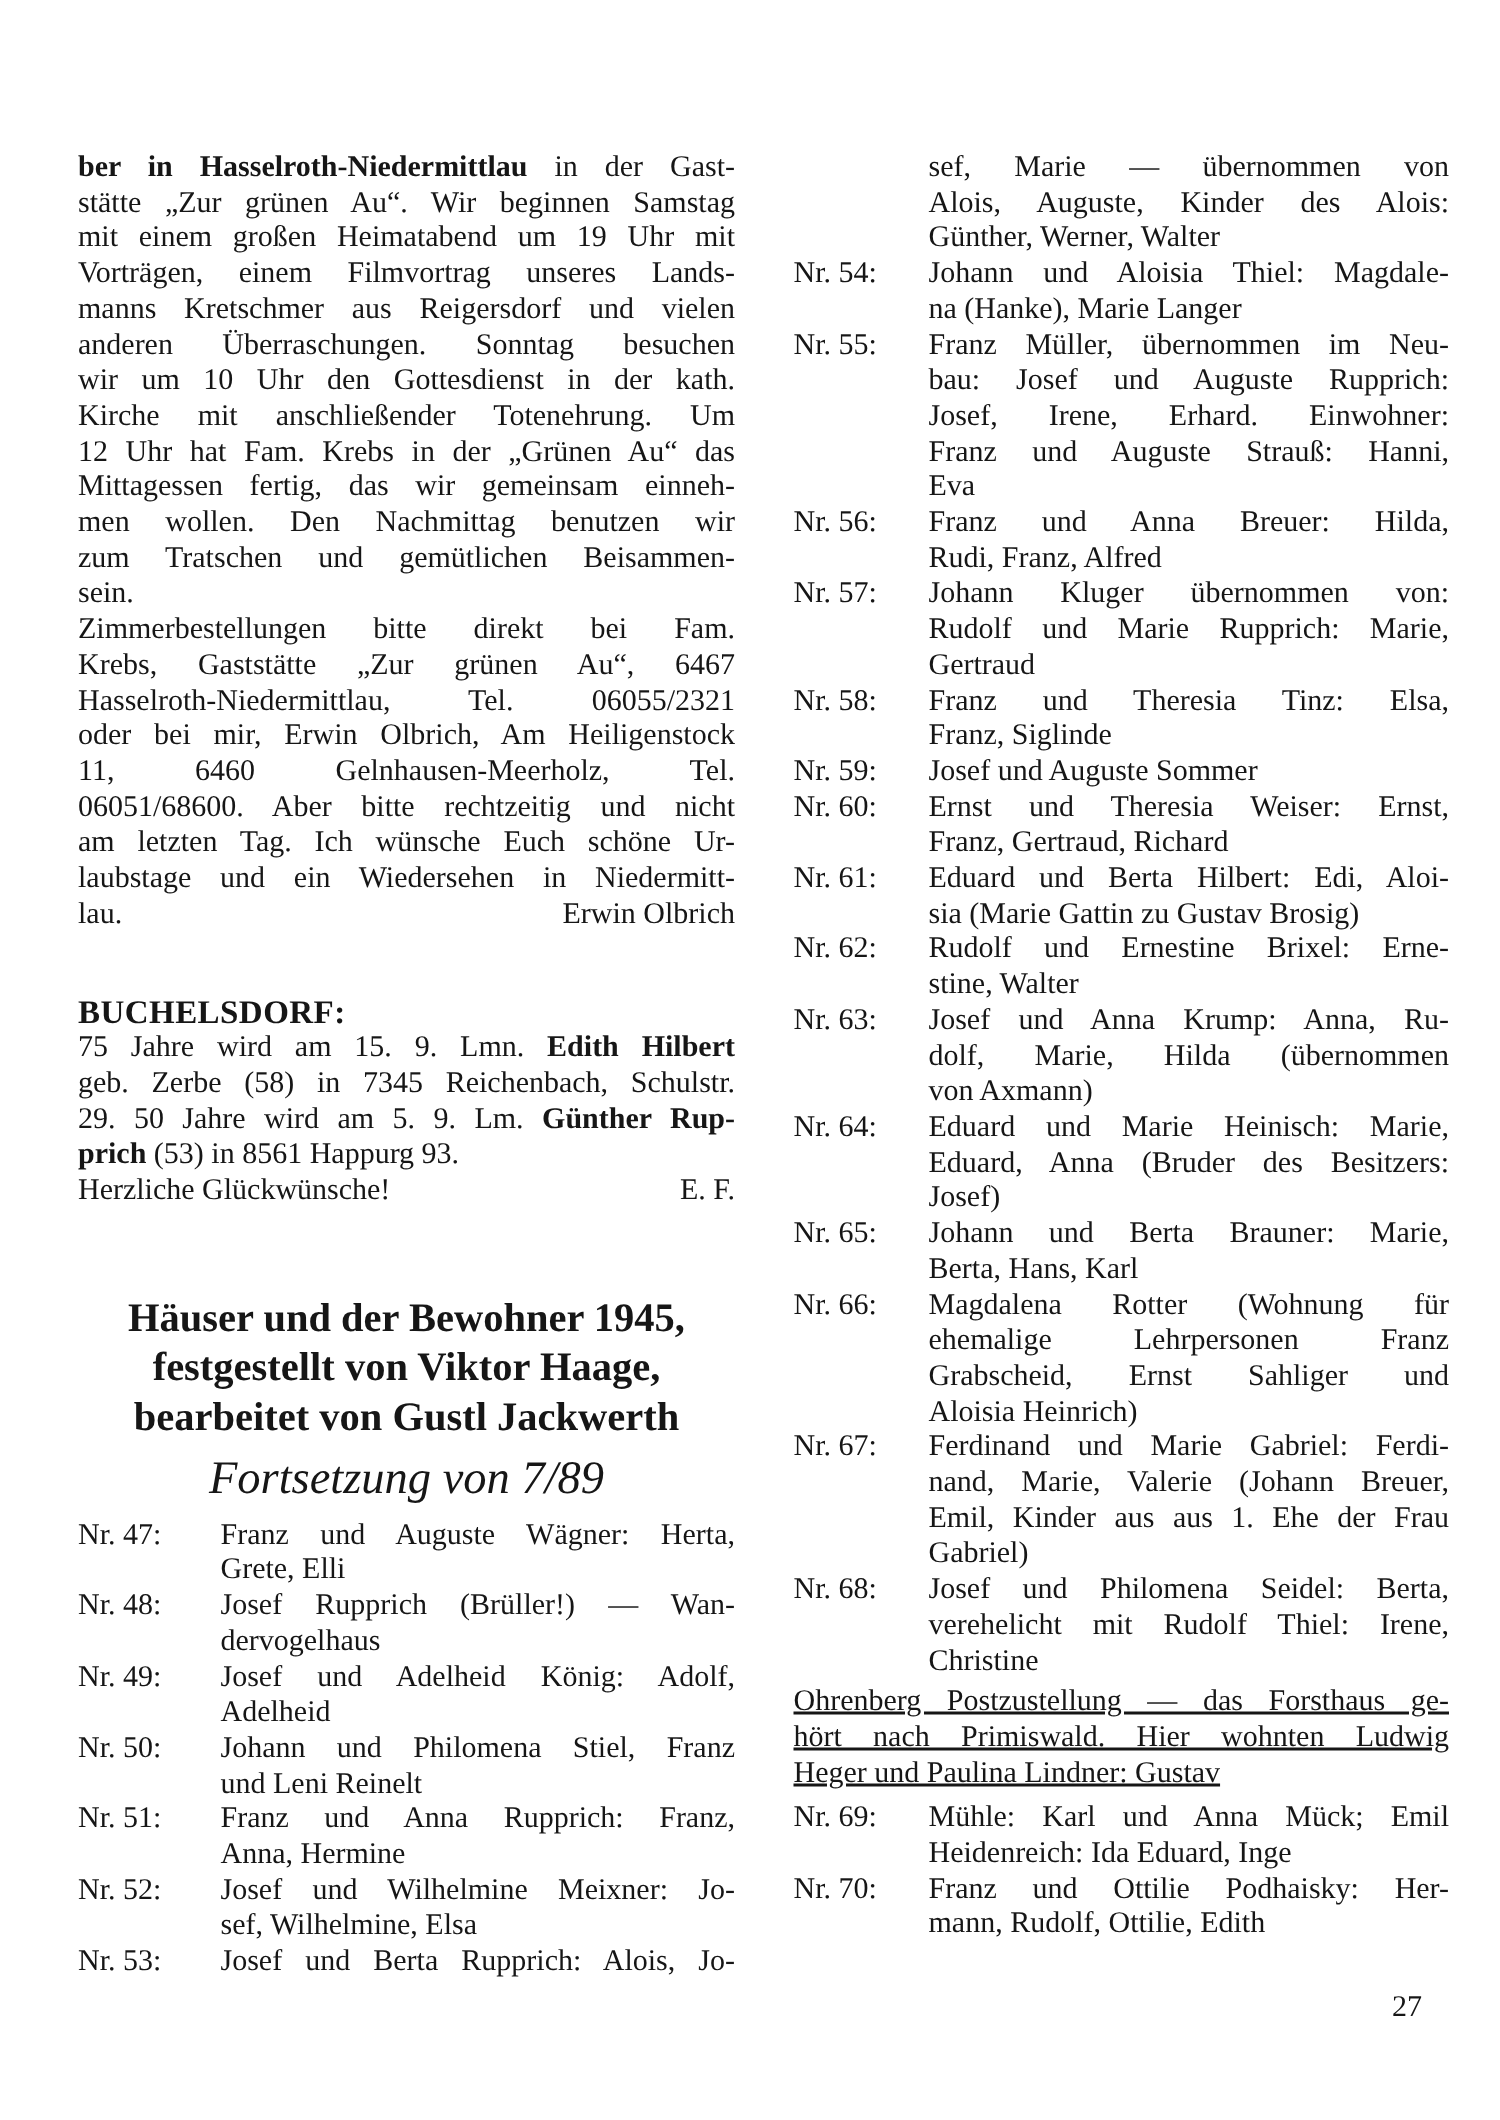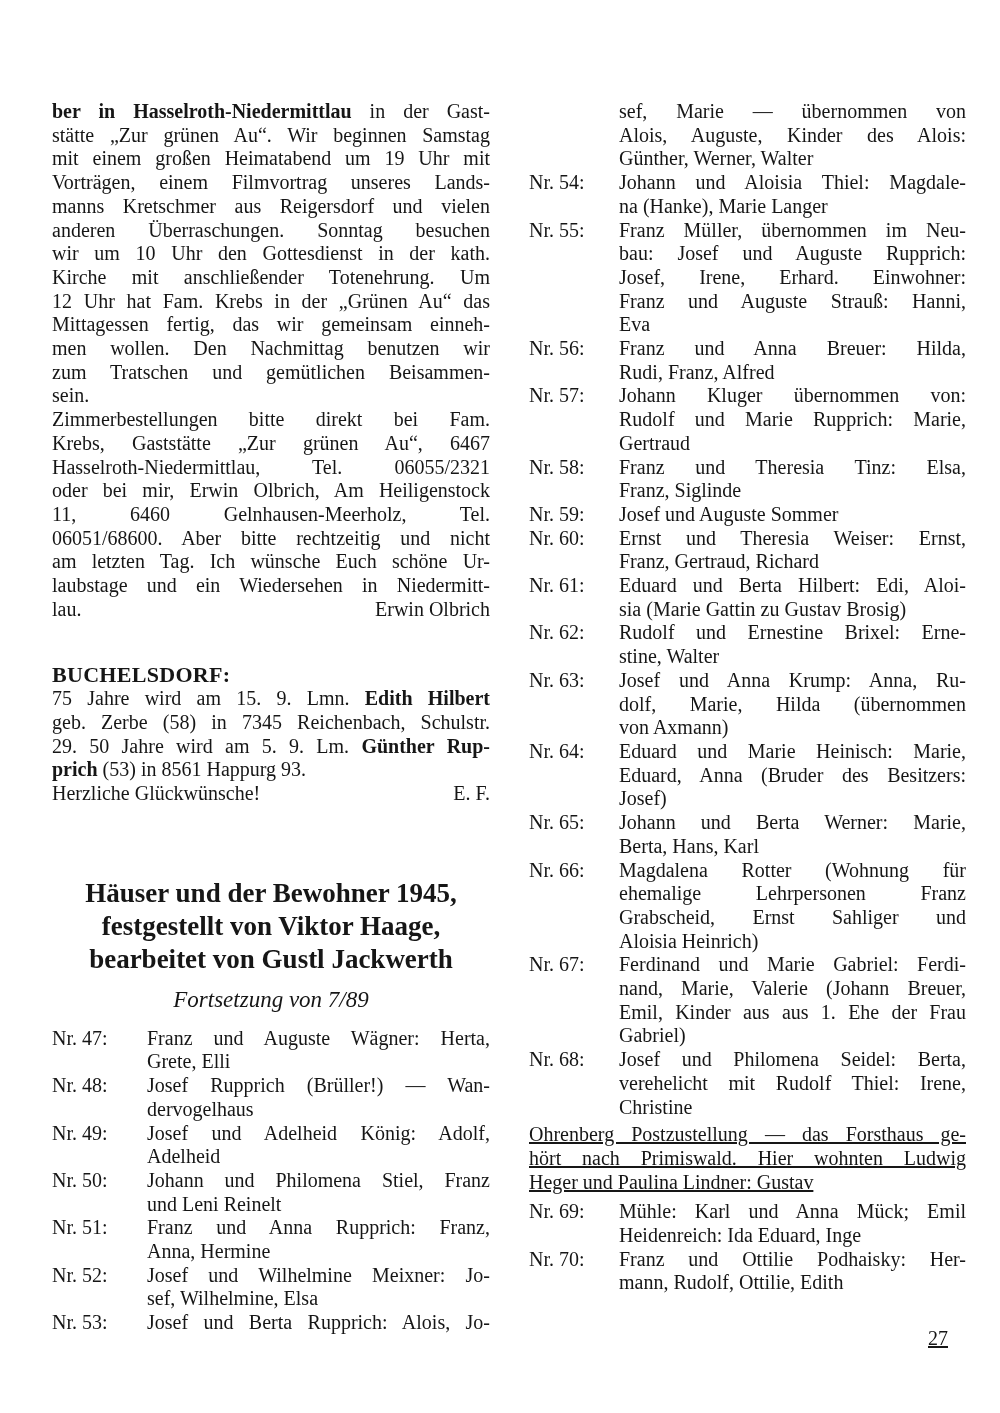--- a/index.html
+++ b/index.html
@@ -14,37 +14,37 @@
   .col-left{left:52px;width:438px;}
   .col-right{left:529px;width:437px;}
   .jline{text-align:justify;text-align-last:justify;}
   .jline.end{text-align-last:left;}
   .b{font-weight:bold;}
   .sigrow{display:flex;justify-content:space-between;}
   .sig{}
   .buch{margin-top:42px;}
   .sec-head{font-weight:bold;font-size:22px;letter-spacing:.3px;}
   .article-head{
-    margin-top:71px;text-align:center;font-weight:bold;
+    margin-top:56px;text-align:center;font-weight:bold;
     font-size:27px;line-height:33px;
   }
   .article-sub{
     margin-top:10px;text-align:center;font-style:italic;
-    font-size:23px;line-height:27px;
+    font-size:31px;line-height:27px;
   }
   .list{margin-top:14px;}
   .item{display:flex;}
   .item .num{flex:0 0 95px;}
   .col-right .item .num{flex:0 0 90px;}
   .item .ibody{flex:1;min-width:0;}
   .ohrenberg{margin-top:4px;text-decoration:underline;}
   .listb{margin-top:6px;}
   .pagenum{
     position:absolute;top:1327px;left:518px;width:430px;
-    text-align:right;font-size:20px;line-height:23.7px;text-decoration:underline;
+    text-align:right;font-size:20px;line-height:23.7px;
   }
 </style>
 </head>
 <body>
 
 <div class="page">
 
   <div class="col col-left">
 
     <div class="para">
@@ -241,21 +241,21 @@
           <div class="num">Nr. 64:</div>
           <div class="ibody">
             <div class="jline">Eduard und Marie Heinisch: Marie,</div>
             <div class="jline">Eduard, Anna (Bruder des Besitzers:</div>
             <div class="jline end">Josef)</div>
           </div>
         </div>
         <div class="item">
           <div class="num">Nr. 65:</div>
           <div class="ibody">
-            <div class="jline">Johann und Berta Werner: Marie,</div>
+            <div class="jline">Johann und Berta Brauner: Marie,</div>
             <div class="jline end">Berta, Hans, Karl</div>
           </div>
         </div>
         <div class="item">
           <div class="num">Nr. 66:</div>
           <div class="ibody">
             <div class="jline">Magdalena Rotter (Wohnung für</div>
             <div class="jline">ehemalige Lehrpersonen Franz</div>
             <div class="jline">Grabscheid, Ernst Sahliger und</div>
             <div class="jline end">Aloisia Heinrich)</div>

